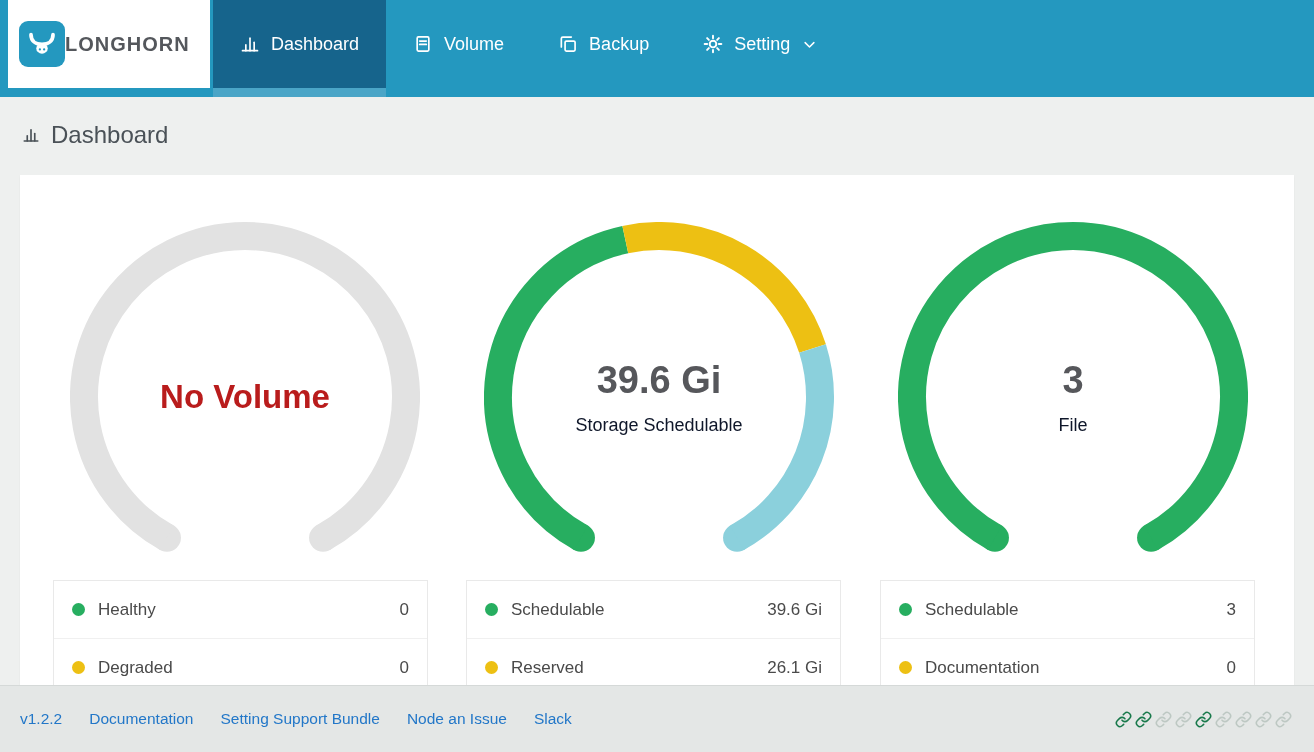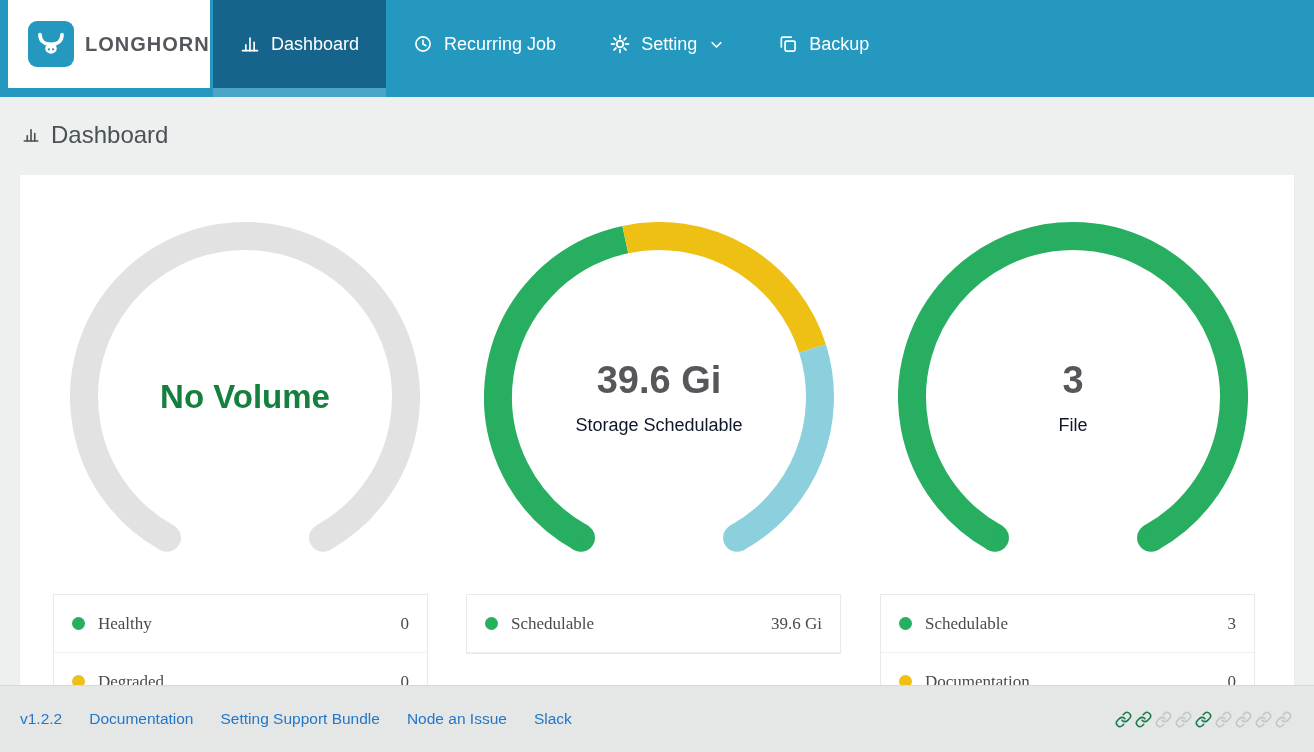--- a/index.html
+++ b/index.html
@@ -1,47 +1,47 @@
 <!DOCTYPE html>
 <html><head>
 <meta charset="utf-8">
 <style>
   html,body{margin:0;padding:0;width:1314px;height:752px;overflow:hidden;
     font-family:"Liberation Sans",sans-serif;background:#eef0ef;}
 
   
   .header{position:absolute;top:0;left:0;width:100%;height:97px;background:#2498bf;z-index:10;}
   .logo-box{position:absolute;left:8px;top:0;width:202px;height:88px;background:#ffffff;
-    display:flex;align-items:center;gap:11px;padding-left:20px;box-sizing:border-box;cursor:pointer;}
+    display:flex;align-items:center;padding-left:11px;box-sizing:border-box;cursor:pointer;}
   .logo-mark{width:46px;height:46px;border-radius:9px;background:#2498bf;
     display:flex;align-items:center;justify-content:center;}
   .brand{font-size:20px;font-weight:700;color:#54575c;letter-spacing:1px;}
   .nav{position:absolute;left:213px;top:0;height:97px;display:flex;}
   .nav-item{position:relative;display:flex;align-items:center;gap:11px;height:88px;
     padding:0 27px;color:#ffffff;font-size:18px;cursor:pointer;white-space:nowrap;}
   .nav-item.active{background:#16648c;}
   .nav-item.active::after{content:"";position:absolute;left:0;right:0;top:88px;height:9px;background:#4aa5c7;}
   .nav-item svg{flex:0 0 auto;}
   .chev{margin-left:1px;display:flex;align-items:center;}
 
   
   .page-title{position:absolute;left:22px;top:121px;display:flex;align-items:center;gap:11px;
     color:#4a5157;font-size:24px;font-weight:500;}
   .card{position:absolute;left:20px;top:175px;width:1274px;height:600px;background:#ffffff;
     box-shadow:0 1px 2px rgba(0,0,0,0.05);z-index:1;}
 
   .gauge-wrap{position:absolute;top:47px;width:350px;height:350px;}
   .gauge-center{position:absolute;inset:0;display:flex;flex-direction:column;
     align-items:center;justify-content:center;text-align:center;}
-  .gauge-novolume{font-size:33px;font-weight:700;color:#15803d;}
+  .gauge-novolume{font-size:33px;font-weight:700;color:#b91c1c;}
   .gauge-value{font-size:38px;font-weight:700;color:#56575b;}
   .gauge-label{font-size:18px;color:#0f172a;margin-top:13px;}
 
-  .legend{position:absolute;top:419px;width:375px;background:#ffffff;
-    border:1px solid #e9e9e9;box-sizing:border-box;font-family:Liberation Serif, serif;}
+  .legend{position:absolute;top:405px;width:375px;background:#ffffff;
+    border:1px solid #e9e9e9;box-sizing:border-box;}
   .legend-row{display:flex;align-items:center;height:57px;padding:0 18px;
     border-bottom:1px solid #f0f0f0;font-size:17px;color:#4a4a4a;cursor:pointer;}
   .dot{width:13px;height:13px;border-radius:50%;margin-right:13px;flex:0 0 auto;}
   .legend-value{margin-left:auto;}
 
   
   .footer{position:absolute;left:0;bottom:0;width:100%;height:67px;background:#e4e7e6;
     border-top:1px solid #d5d9d8;box-sizing:border-box;display:flex;align-items:center;
     padding:11px 20px;z-index:20;}
   .footer a,.footer .ver{color:#2277c8;font-size:15.5px;text-decoration:none;margin-right:27px;cursor:pointer;}
@@ -69,51 +69,52 @@
       <svg width="20" height="20" viewBox="0 0 24 24" fill="none" stroke="currentColor" stroke-width="2" stroke-linecap="round">
         <line x1="3" y1="20" x2="21" y2="20"></line>
           <line x1="7" y1="20" x2="7" y2="13"></line>
         <line x1="12" y1="20" x2="12" y2="5"></line>
           <line x1="17" y1="20" x2="17" y2="10"></line>
       </svg>
       <span>Dashboard</span>
     </div>
     <div class="nav-item">
       <svg width="20" height="20" viewBox="0 0 24 24" fill="none" stroke="currentColor" stroke-width="2" stroke-linecap="round">
-        <circle cx="12" cy="12" r="8.5"></circle>
-          <path d="M12 7.5V12l3.5 2"></path>
-      </svg>
-      <span>Recurring Job</span>
+        <rect x="5" y="3.5" width="14" height="17" rx="1.5"></rect>
+        <line x1="8" y1="8.5" x2="16" y2="8.5"></line>
+          <line x1="8" y1="12.5" x2="16" y2="12.5"></line>
+      </svg>
+      <span>Volume</span>
+    </div>
+    <div class="nav-item">
+      <svg width="20" height="20" viewBox="0 0 24 24" fill="none" stroke="currentColor" stroke-width="2" stroke-linecap="round" stroke-linejoin="round">
+        <rect x="8.5" y="8.5" width="12" height="12" rx="1.5"></rect>
+        <path d="M4 15.5V5.5a1.8 1.8 0 0 1 1.8-1.8H16"></path>
+      </svg>
+      <span>Backup</span>
     </div>
     <div class="nav-item">
       <svg width="20" height="20" viewBox="0 0 24 24" fill="none" stroke="currentColor" stroke-width="2.3" stroke-linecap="round">
         <circle cx="12" cy="12" r="4"></circle>
         <line x1="19" y1="12" x2="22" y2="12"></line>
           <line x1="16.95" y1="16.95" x2="19.07" y2="19.07"></line>
         <line x1="12" y1="19" x2="12" y2="22"></line>
           <line x1="7.05" y1="16.95" x2="4.93" y2="19.07"></line>
         <line x1="5" y1="12" x2="2" y2="12"></line>
           <line x1="7.05" y1="7.05" x2="4.93" y2="4.93"></line>
         <line x1="12" y1="5" x2="12" y2="2"></line>
           <line x1="16.95" y1="7.05" x2="19.07" y2="4.93"></line>
       </svg>
       <span>Setting</span>
       <span class="chev">
         <svg width="15" height="15" viewBox="0 0 24 24" fill="none" stroke="currentColor" stroke-width="2.4" stroke-linecap="round" stroke-linejoin="round">
           <polyline points="5 9 12 16 19 9"></polyline>
         </svg>
       </span>
     </div>
-    <div class="nav-item">
-      <svg width="20" height="20" viewBox="0 0 24 24" fill="none" stroke="currentColor" stroke-width="2" stroke-linecap="round" stroke-linejoin="round">
-        <rect x="8.5" y="8.5" width="12" height="12" rx="1.5"></rect>
-        <path d="M4 15.5V5.5a1.8 1.8 0 0 1 1.8-1.8H16"></path>
-      </svg>
-      <span>Backup</span>
-    </div>
   </nav>
 </div>
 
 <div class="page-title">
   <svg width="18" height="18" viewBox="0 0 24 24" fill="none" stroke="currentColor" stroke-width="2.2" stroke-linecap="round">
     <line x1="3" y1="20" x2="21" y2="20"></line>
       <line x1="7" y1="20" x2="7" y2="13"></line>
     <line x1="12" y1="20" x2="12" y2="5"></line>
       <line x1="17" y1="20" x2="17" y2="10"></line>
   </svg>
@@ -171,20 +172,25 @@
       <span class="legend-value">0</span>
     </div>
   </div>
 
   <div class="legend" style="left:446px">
     <div class="legend-row">
       <span class="dot" style="background: rgb(39, 174, 96);"></span>
       <span class="legend-label">Schedulable</span>
       <span class="legend-value">39.6 Gi</span>
     </div>
+    <div class="legend-row">
+      <span class="dot" style="background: rgb(237, 192, 19);"></span>
+      <span class="legend-label">Reserved</span>
+      <span class="legend-value">26.1 Gi</span>
+    </div>
   </div>
 
   <div class="legend" style="left:860px">
     <div class="legend-row">
       <span class="dot" style="background: rgb(39, 174, 96);"></span>
       <span class="legend-label">Schedulable</span>
       <span class="legend-value">3</span>
     </div>
     <div class="legend-row">
       <span class="dot" style="background: rgb(237, 192, 19);"></span>

